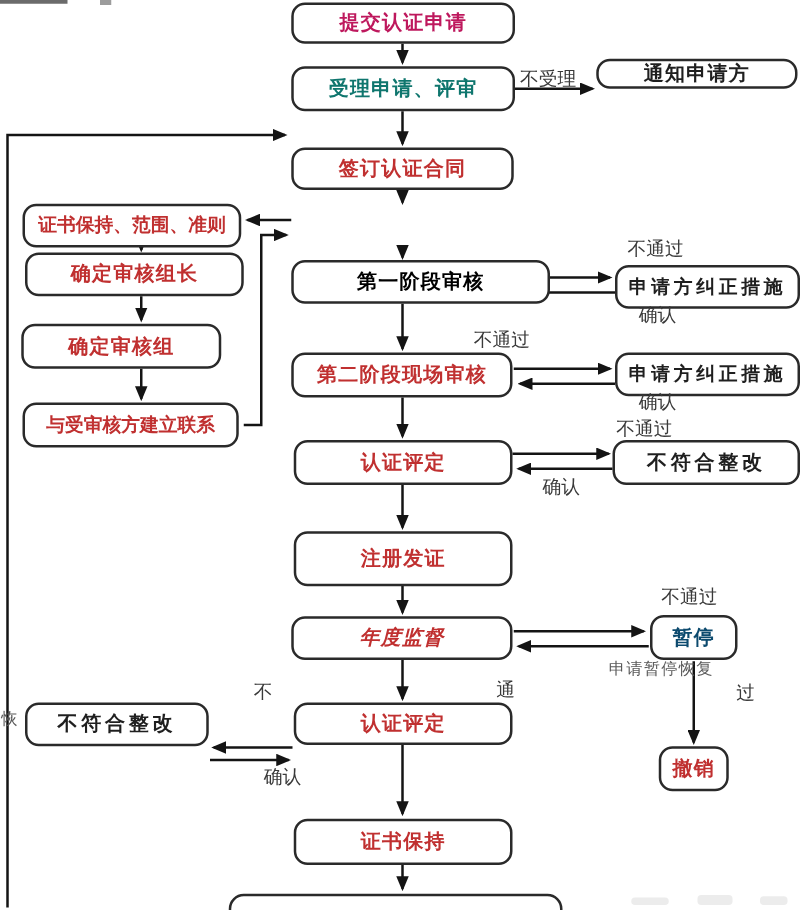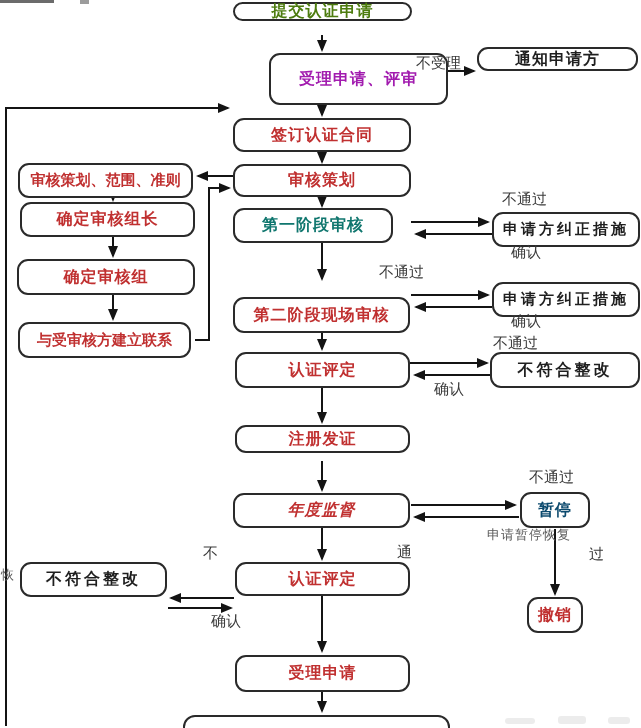--- a/index.html
+++ b/index.html
@@ -64,45 +64,44 @@
     <line x1="411" y1="505" x2="515" y2="505" marker-end="url(#ah)"></line>
     <line x1="519" y1="517" x2="415" y2="517" marker-end="url(#ah)"></line>
     <line x1="322" y1="528" x2="322" y2="559" marker-end="url(#ah)"></line>
     <line x1="555" y1="529" x2="555" y2="594" marker-end="url(#ah)"></line>
     <line x1="234" y1="598" x2="171" y2="598" marker-end="url(#ah)"></line>
     <line x1="168" y1="608" x2="231" y2="608" marker-end="url(#ah)"></line>
     <line x1="322" y1="596" x2="322" y2="651" marker-end="url(#ah)"></line>
     <line x1="322" y1="692" x2="322" y2="711" marker-end="url(#ah)"></line>
   </svg>
 
-  <div class="node" style="left: 233px; top: 2px; width: 179px; height: 19px; color: #4d7c0f;">提交认证申请</div>
-  <div class="node" style="left: 233px; top: 53px; width: 179px; height: 52px; color: #a21caf; margin-left: 36px;">受理申请、评审</div>
+  <div class="node" style="left: 233px; top: 2px; width: 179px; height: 33px; color: #be185d;">提交认证申请</div>
+  <div class="node" style="left: 233px; top: 53px; width: 179px; height: 36px; color: #0f766e;">受理申请、评审</div>
   <div class="node" style="left: 477px; top: 47px; width: 161px; height: 24px; color: rgb(31, 31, 31);">通知申请方</div>
   <div class="node" style="left: 233px; top: 118px; width: 178px; height: 34px; color: rgb(192, 48, 48);">签订认证合同</div>
-  <div class="node" style="left: 233px; top: 164px; width: 178px; height: 33px; color: rgb(192, 48, 48);">审核策划</div>
 
-  <div class="node small" style="left: 18px; top: 163px; width: 175px; height: 35px; color: rgb(192, 48, 48);">审核策划、范围、准则</div>
+  <div class="node small" style="left: 18px; top: 163px; width: 175px; height: 35px; color: rgb(192, 48, 48);">证书保持、范围、准则</div>
   <div class="node" style="left: 20px; top: 202px; width: 175px; height: 35px; color: rgb(192, 48, 48);">确定审核组长</div>
-  <div class="node" style="left: 17px; top: 259px; width: 178px; height: 36px; color: rgb(192, 48, 48);">确定审核组</div>
+  <div class="node" style="left: 17px; top: 259px; width: 160px; height: 36px; color: rgb(192, 48, 48);">确定审核组</div>
   <div class="node small" style="left: 18px; top: 322px; width: 173px; height: 36px; color: rgb(192, 48, 48);">与受审核方建立联系</div>
 
-  <div class="node" style="left: 233px; top: 208px; width: 160px; height: 35px; color: #0f766e;">第一阶段审核</div>
+  <div class="node" style="left: 233px; top: 208px; width: 207px; height: 35px; color: #000000;">第一阶段审核</div>
   <div class="node sp small" style="left: 492px; top: 212px; width: 148px; height: 35px; color: rgb(31, 31, 31);">申请方纠正措施</div>
-  <div class="node" style="left: 233px; top: 282px; width: 177px; height: 36px; color: rgb(192, 48, 48); margin-top: 15px;">第二阶段现场审核</div>
+  <div class="node" style="left: 233px; top: 282px; width: 177px; height: 36px; color: rgb(192, 48, 48);">第二阶段现场审核</div>
   <div class="node sp small" style="left: 492px; top: 282px; width: 148px; height: 35px; color: rgb(31, 31, 31);">申请方纠正措施</div>
 
   <div class="node" style="left: 235px; top: 352px; width: 175px; height: 36px; color: rgb(192, 48, 48);">认证评定</div>
   <div class="node sp" style="left: 490px; top: 352px; width: 150px; height: 36px; color: rgb(31, 31, 31);">不符合整改</div>
-  <div class="node" style="left: 235px; top: 425px; width: 175px; height: 28px; color: rgb(192, 48, 48);">注册发证</div>
+  <div class="node" style="left: 235px; top: 425px; width: 175px; height: 44px; color: rgb(192, 48, 48);">注册发证</div>
   <div class="node" style="left: 233px; top: 493px; width: 177px; height: 35px; color: rgb(192, 48, 48); font-style: italic;">年度监督</div>
   <div class="node" style="left: 520px; top: 492px; width: 70px; height: 36px; color: #0c4a6e;">暂停</div>
   <div class="node" style="left: 527px; top: 597px; width: 56px; height: 36px; color: rgb(192, 48, 48);">撤销</div>
   <div class="node" style="left: 235px; top: 562px; width: 175px; height: 34px; color: rgb(192, 48, 48);">认证评定</div>
   <div class="node sp" style="left: 20px; top: 562px; width: 147px; height: 35px; color: rgb(31, 31, 31);">不符合整改</div>
-  <div class="node" style="left: 235px; top: 655px; width: 175px; height: 37px; color: rgb(192, 48, 48);">受理申请</div>
+  <div class="node" style="left: 235px; top: 655px; width: 175px; height: 37px; color: rgb(192, 48, 48);">证书保持</div>
 
   <div class="stub" style="left:183px;top:715px;width:267px;height:40px;"></div>
 
   <div class="elabel" style="left:416px;top:54px;">不受理</div>
   <div class="elabel" style="left:502px;top:190px;">不通过</div>
   <div class="elabel" style="left:511px;top:243px;">确认</div>
   <div class="elabel" style="left:379px;top:263px;">不通过</div>
   <div class="elabel" style="left:511px;top:312px;">确认</div>
   <div class="elabel" style="left:493px;top:334px;">不通过</div>
   <div class="elabel" style="left:434px;top:380px;">确认</div>

